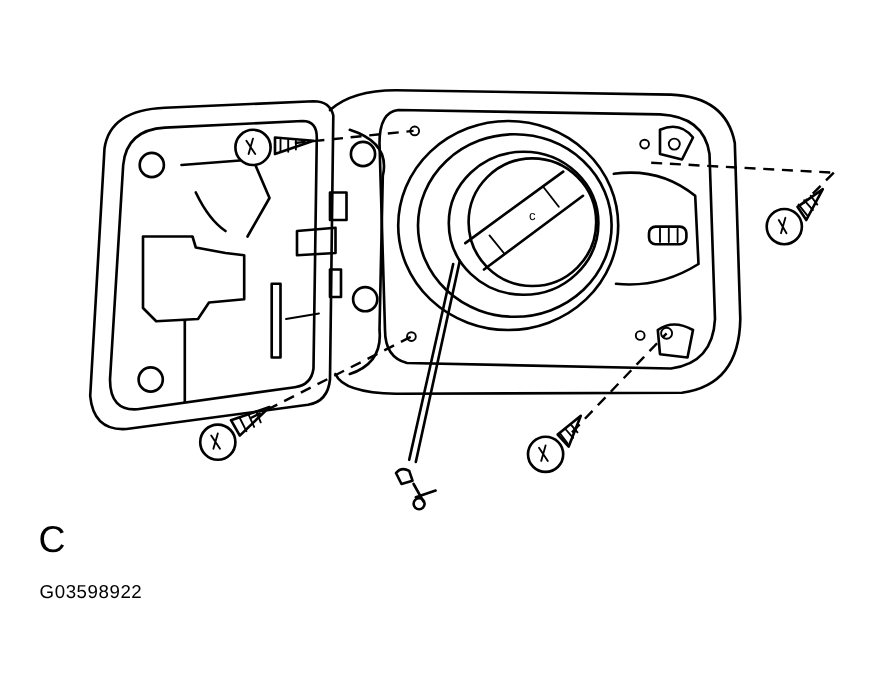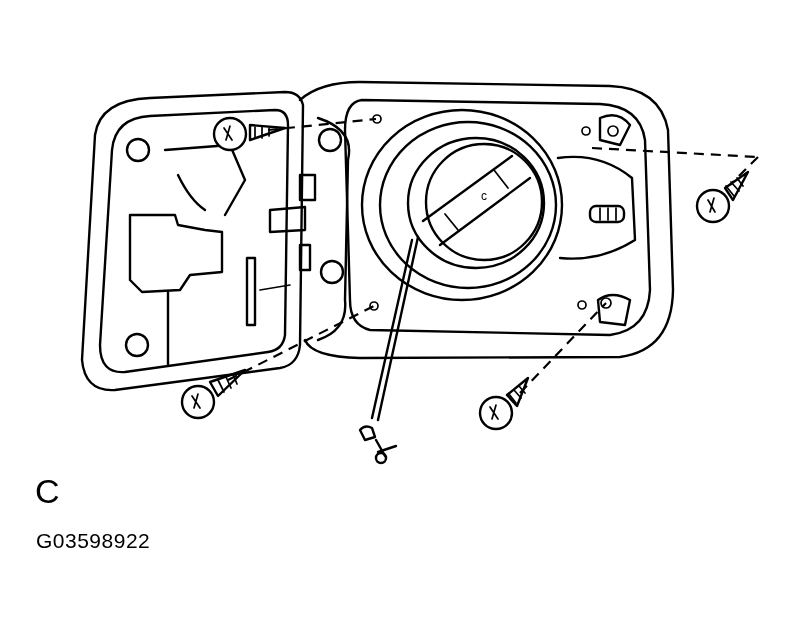--- a/index.html
+++ b/index.html
@@ -1,20 +1,20 @@
 <!DOCTYPE html>
 <html><head>
 <meta charset="utf-8">
 <style>
   html, body { margin:0; padding:0; background:#ffffff; }
   body { width:797px; height:625px; position:relative; overflow:hidden;
          font-family:"Liberation Sans", sans-serif; color:#000; }
   #diagram { position:absolute; left:0; top:0; width:797px; height:625px; }
   .view-label { position:absolute; left:35px; top:474px; font-size:34px; line-height:1; }
-  .figure-id { position:absolute; left:36px; top:530px; font-size:21px; line-height:1; letter-spacing:0.5px; }
+  .figure-id { position:absolute; left:36px; top:530px; font-size:17px; line-height:1; letter-spacing:0.5px; }
   svg .ln { fill:none; stroke:#000; stroke-width:2.4; stroke-linecap:round; stroke-linejoin:round; }
   svg .thin { fill:none; stroke:#000; stroke-width:1.7; stroke-linecap:round; }
   svg .dash { fill:none; stroke:#000; stroke-width:2.2; stroke-dasharray:10 7; }
   svg .fillw { fill:#fff; stroke:#000; stroke-width:2.4; }
 </style>
 </head>
 <body>
 
 <svg id="diagram" viewBox="0 0 797 625" xmlns="http://www.w3.org/2000/svg">
 

